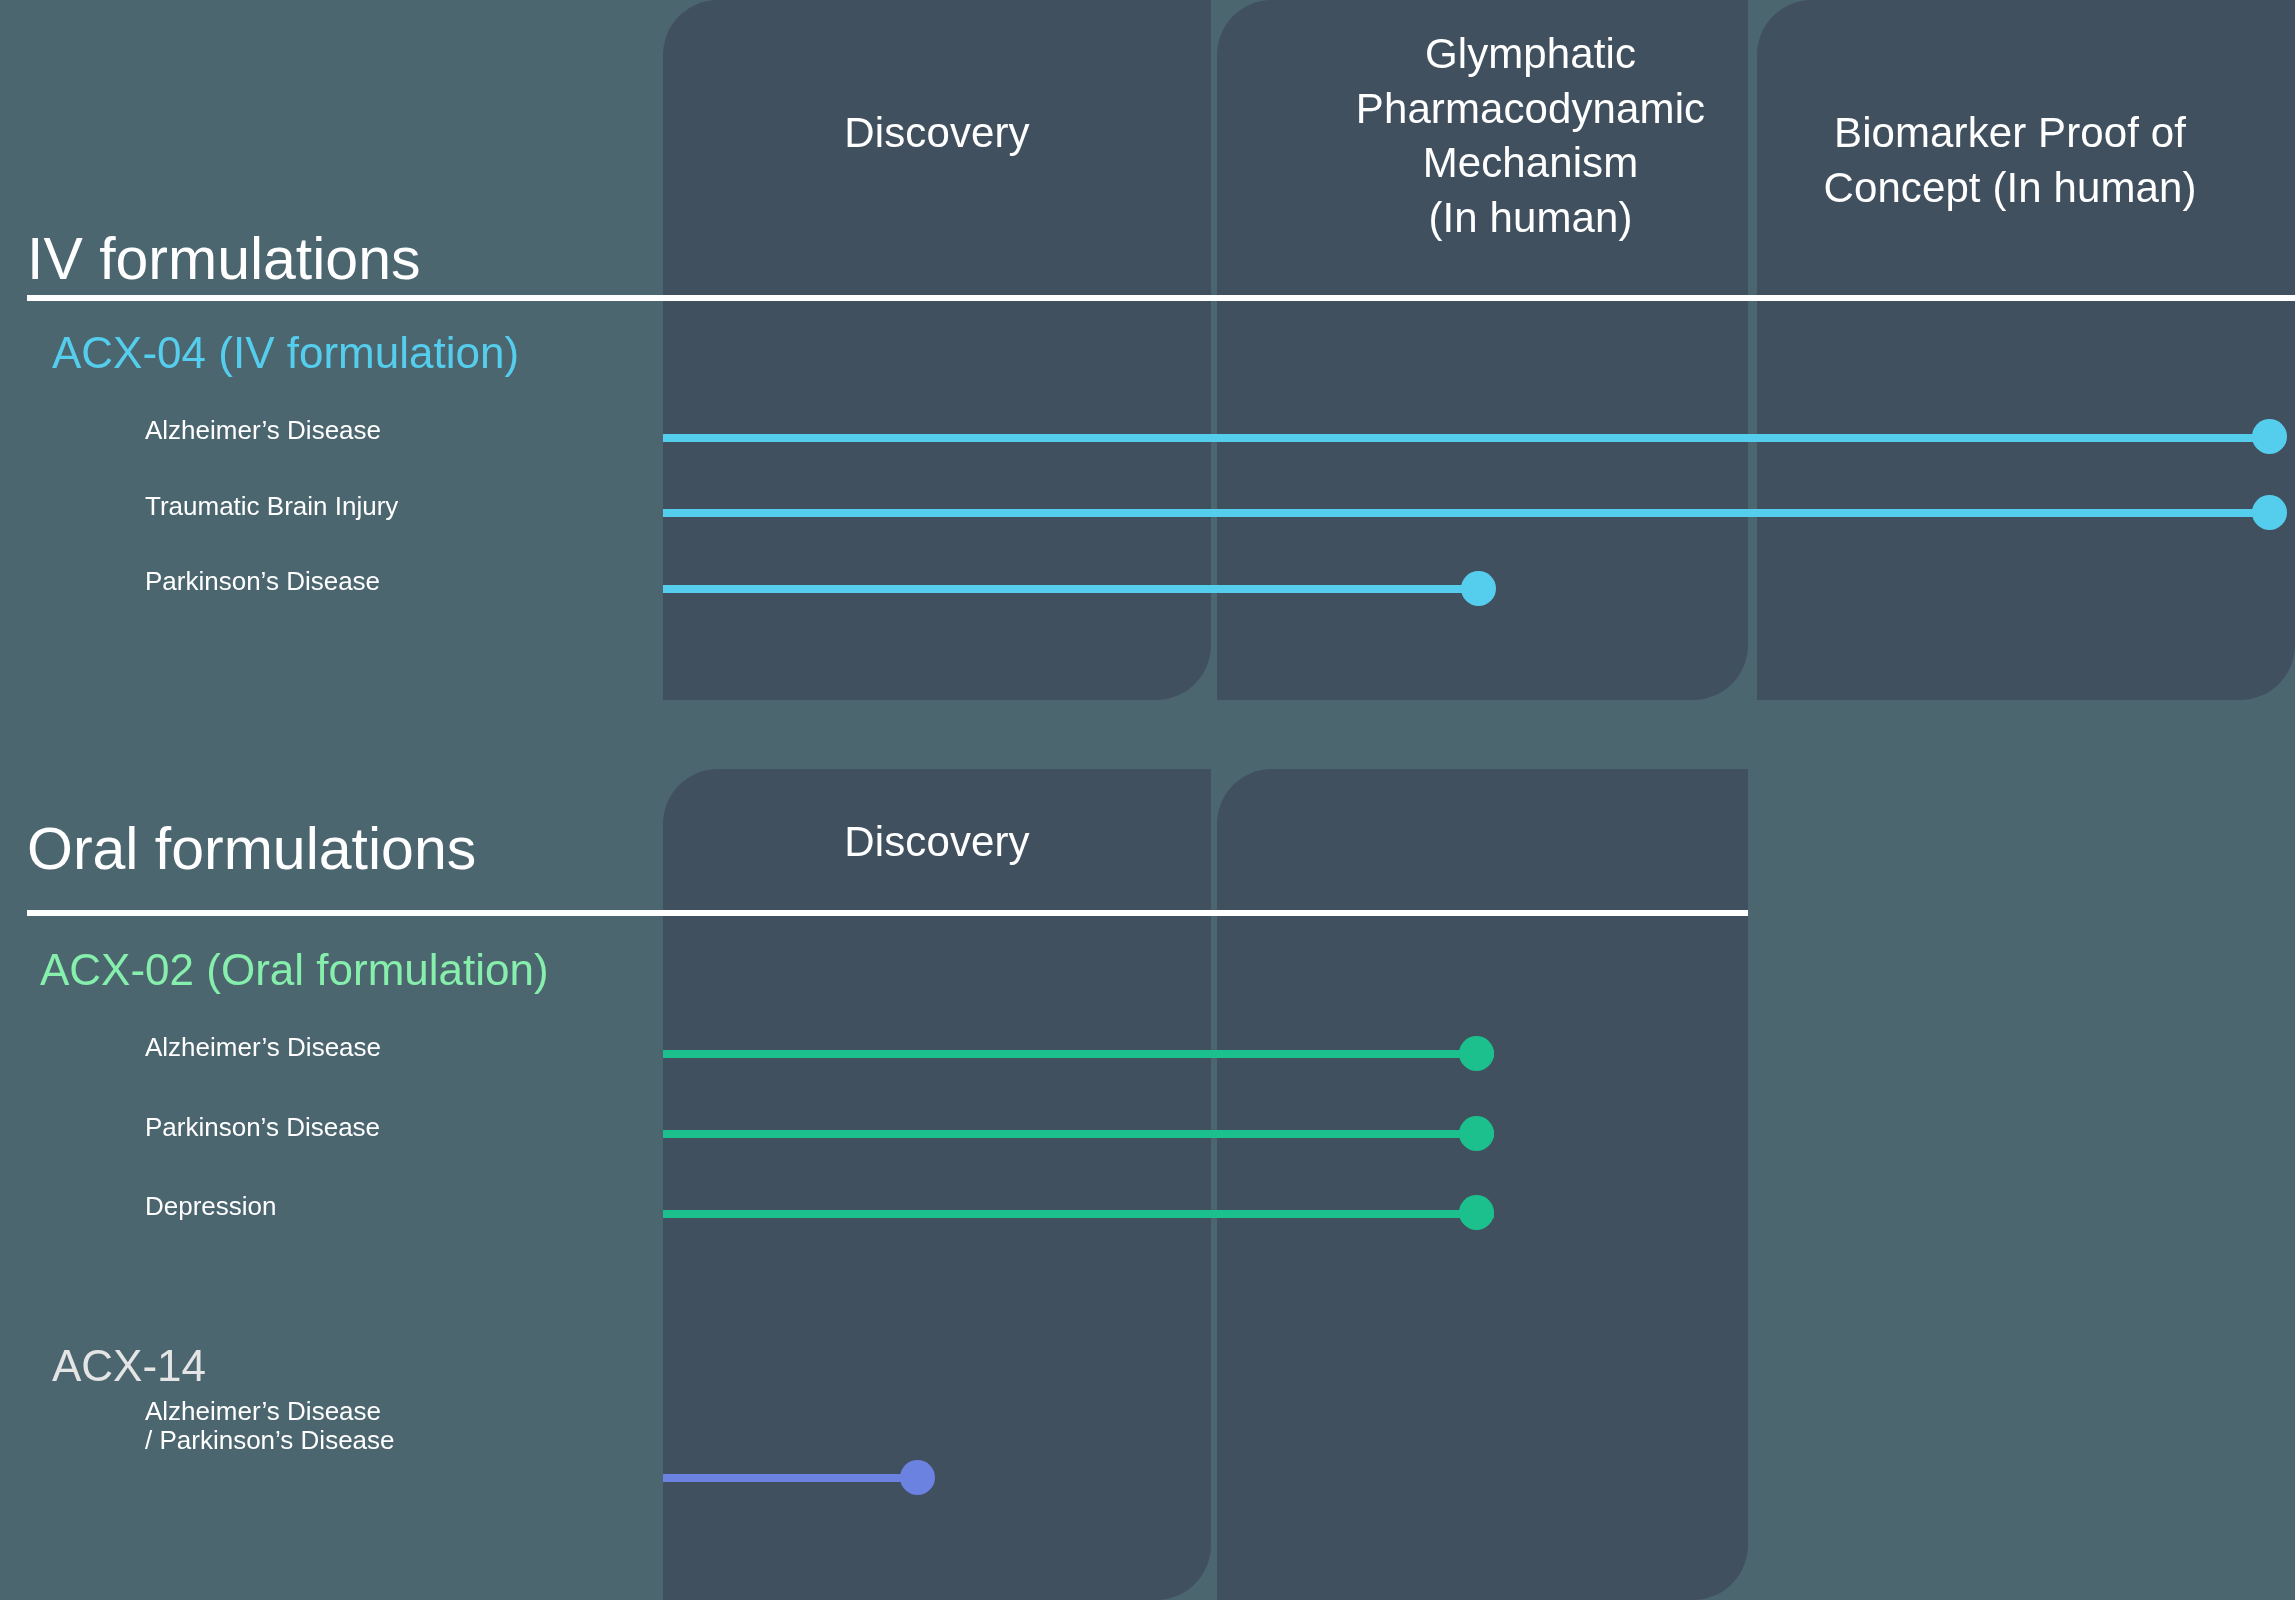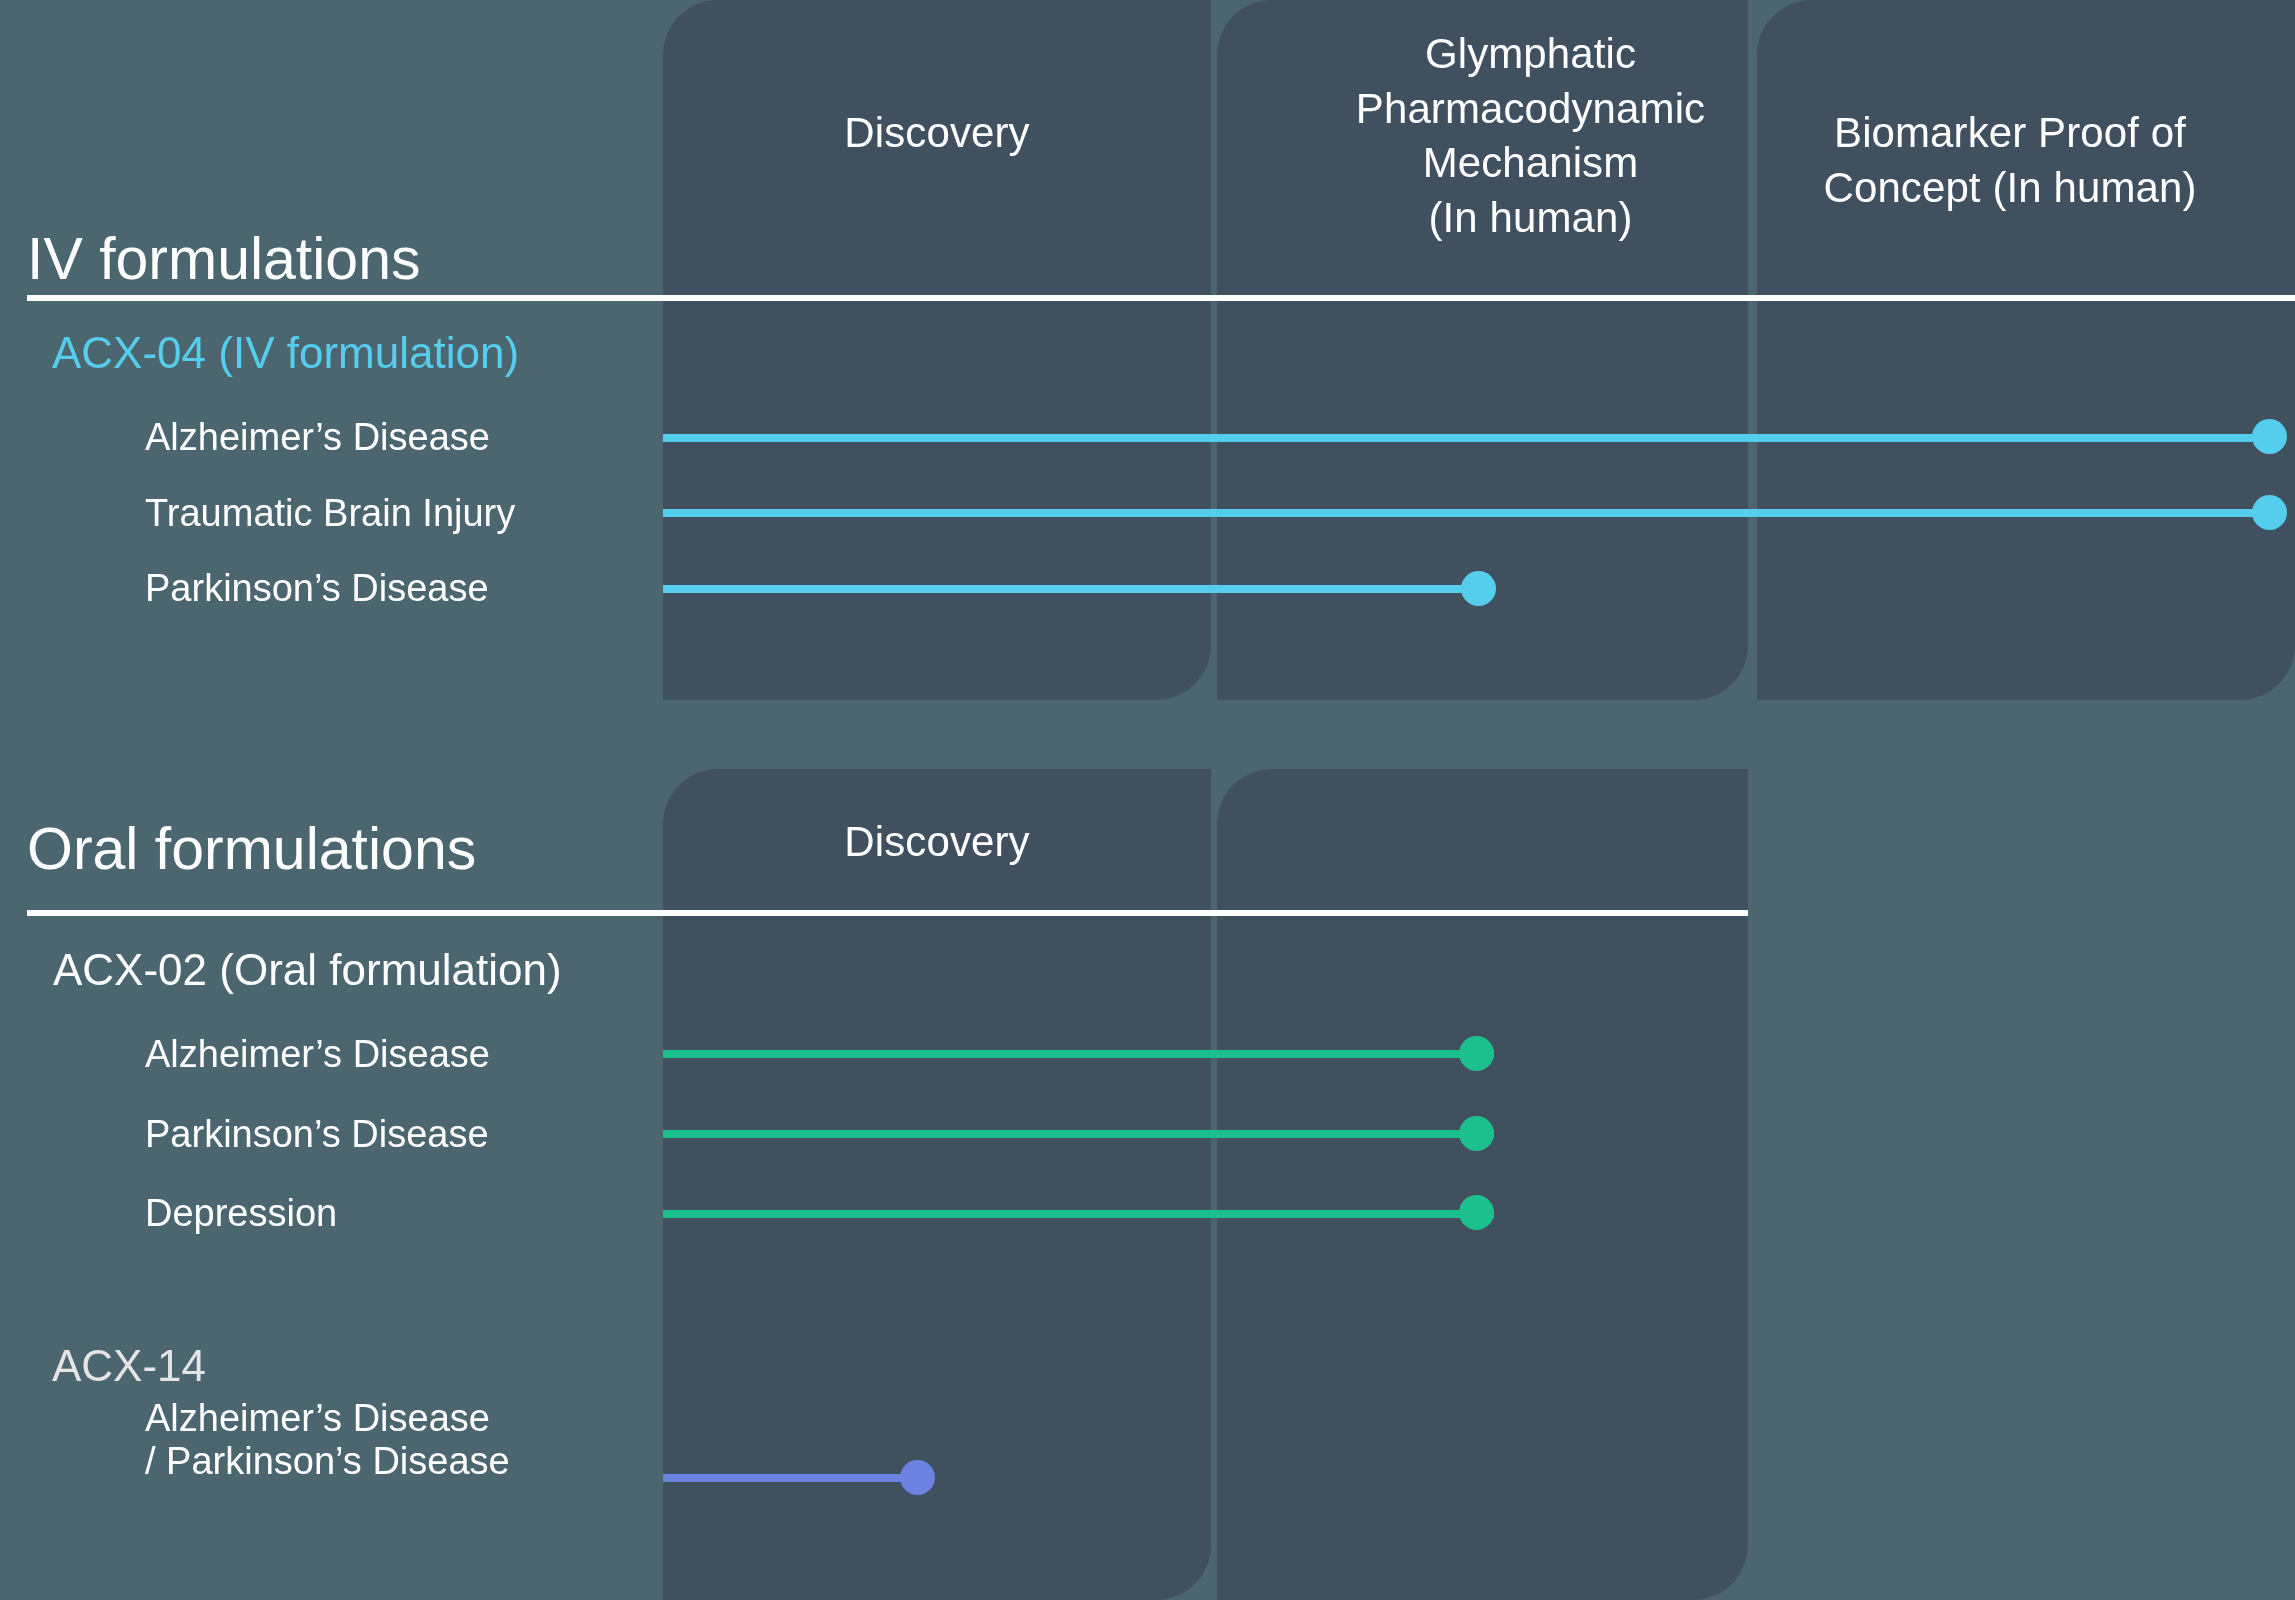--- a/index.html
+++ b/index.html
@@ -59,21 +59,21 @@
     font-size: 44px;
     line-height: 1;
     font-stretch: condensed;
     white-space: nowrap;
   }
 
   
   .indication-label {
     position: absolute;
     color: #ffffff;
-    font-size: 38px;
+    font-size: 26px;
     line-height: 1.13;
     font-stretch: condensed;
     white-space: pre-line;
     text-align: left;
   }
 
   .track {
     position: absolute;
     height: 7.8px;
     border-radius: 0;
@@ -120,21 +120,21 @@
   <div class="track-dot" style="left:1461px; top:571px; background:#55ceee;"></div>
 
   <div class="panel round-tl round-br" style="left:663px; top:769px; width:548px; height:831px;"></div>
   <div class="panel round-tl round-br" style="left:1217px; top:769px; width:531px; height:831px;"></div>
 
   <div class="panel-title" style="left:663px; width:548px; top:815px;">Discovery</div>
 
   <div class="section-heading" style="left:27px; top:820px;">Oral formulations</div>
   <div class="section-rule" style="left:27px; top:910px; width:1721px;"></div>
 
-  <div class="program-name" style="left:53px; top:948px; color:#ffffff;">ACX-02 (Oral formulation)</div>
+  <div class="program-name" style="left:40px; top:948px; color:#86efac;">ACX-02 (Oral formulation)</div>
 
   <div class="indication-label" style="left:145px; top:1033px;">Alzheimer’s Disease</div>
   <div class="track" style="left:663px; top:1050px; width:831px; background:#1bc08c;"></div>
   <div class="track-dot" style="left:1459px; top:1036px; background:#1bc08c;"></div>
 
   <div class="indication-label" style="left:145px; top:1113px;">Parkinson’s Disease</div>
   <div class="track" style="left:663px; top:1130px; width:831px; background:#1bc08c;"></div>
   <div class="track-dot" style="left:1459px; top:1116px; background:#1bc08c;"></div>
 
   <div class="indication-label" style="left:145px; top:1192px;">Depression</div>

